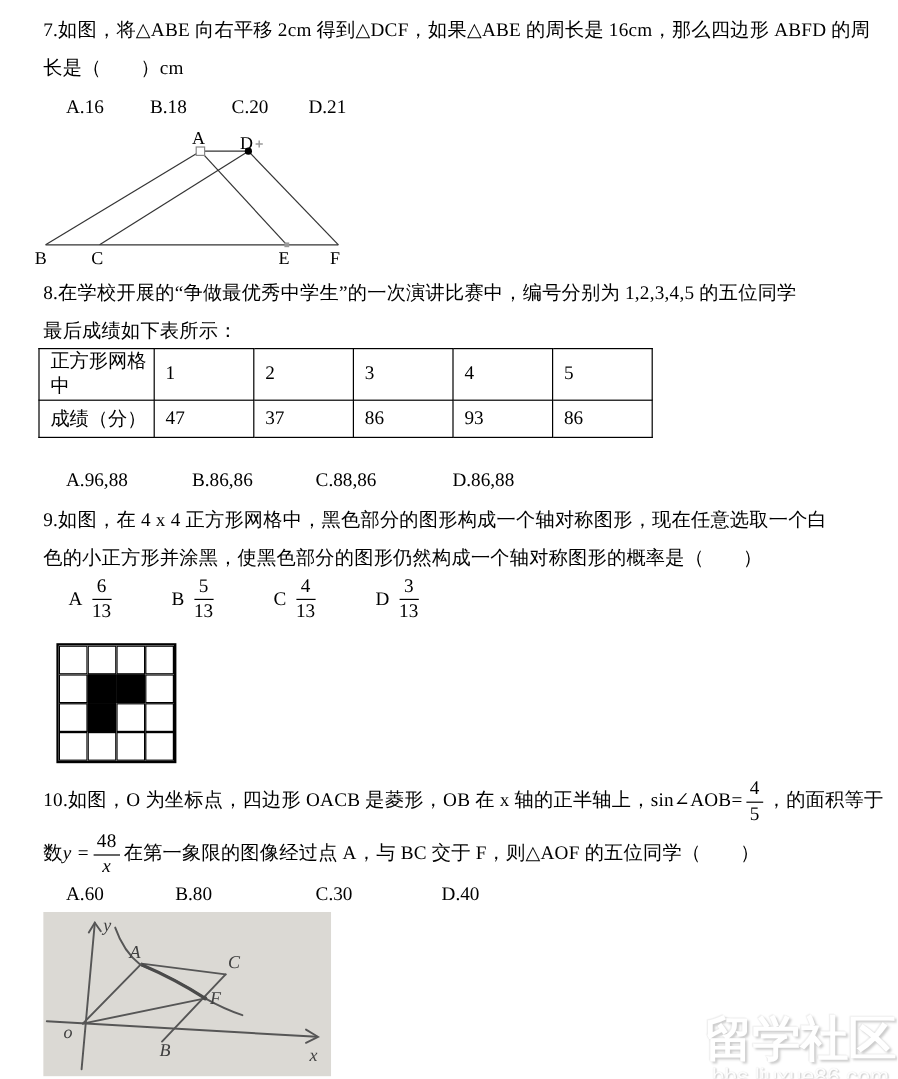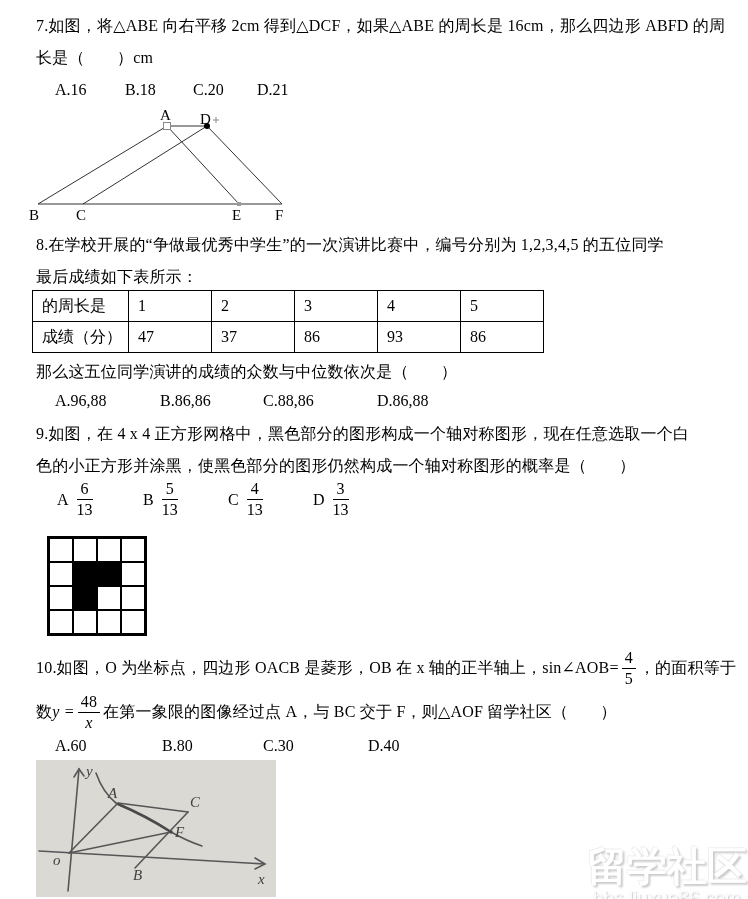--- a/index.html
+++ b/index.html
@@ -84,39 +84,38 @@
     <colgroup>
         <col style="width:96px">
         <col style="width:83px">
         <col style="width:83px">
         <col style="width:83px">
         <col style="width:83px">
         <col style="width:83px">
       </colgroup>
     <tbody>
         <tr>
-      <td>的周长是</td>
+      <td>正方形网格中</td>
       <td>1</td>
       <td>2</td>
       <td>3</td>
       <td>4</td>
       <td>5</td>
     </tr>
     <tr>
       <td>成绩（分）</td>
       <td>47</td>
       <td>37</td>
       <td>86</td>
       <td>93</td>
       <td>86</td>
     </tr>
   </tbody>
     </table>
 
-  <div class="line" style="top:362px">那么这五位同学演讲的成绩的众数与中位数依次是（　　）</div>
   <div class="optrow" style="top:392px">
     <span style="left:55px">A.96,88</span>
     <span style="left:160px">B.86,86</span>
     <span style="left:263px">C.88,86</span>
     <span style="left:377px">D.86,88</span>
   </div>
 
   <div class="line" style="top:424px">9.如图，在 4 x 4 正方形网格中，黑色部分的图形构成一个轴对称图形，现在任意选取一个白</div>
   <div class="line" style="top:456px">色的小正方形并涂黑，使黑色部分的图形仍然构成一个轴对称图形的概率是（　　）</div>
 
@@ -178,25 +177,25 @@
       </span>
       <span>，的面积等于</span>
   </div>
   <div class="line tall" style="top:690px">
     <span>数 </span>
       <span class="it">y =</span>
       <span class="frac">
         <span class="top">48</span>
         <span class="bot it">x</span>
       </span>
-      <span>在第一象限的图像经过点 A，与 BC 交于 F，则△AOF 留学社区（　　）</span>
+      <span>在第一象限的图像经过点 A，与 BC 交于 F，则△AOF 的五位同学（　　）</span>
   </div>
   <div class="optrow" style="top:737px">
     <span style="left:55px">A.60</span>
-    <span style="left:162px">B.80</span>
+    <span style="left:146px">B.80</span>
     <span style="left:263px">C.30</span>
     <span style="left:368px">D.40</span>
   </div>
 
   <svg class="figsvg" style="left:36px;top:760px" width="240" height="137">
     <rect x="0" y="0" width="240" height="137" fill="#dbd9d4"></rect>
     <g stroke="#565656" stroke-width="1.6" fill="none" stroke-linecap="round">
       <line x1="43" y1="9" x2="32" y2="131"></line>
       <polyline points="38,17 43,9 48,16"></polyline>
       <line x1="3" y1="91" x2="228" y2="104"></line>

